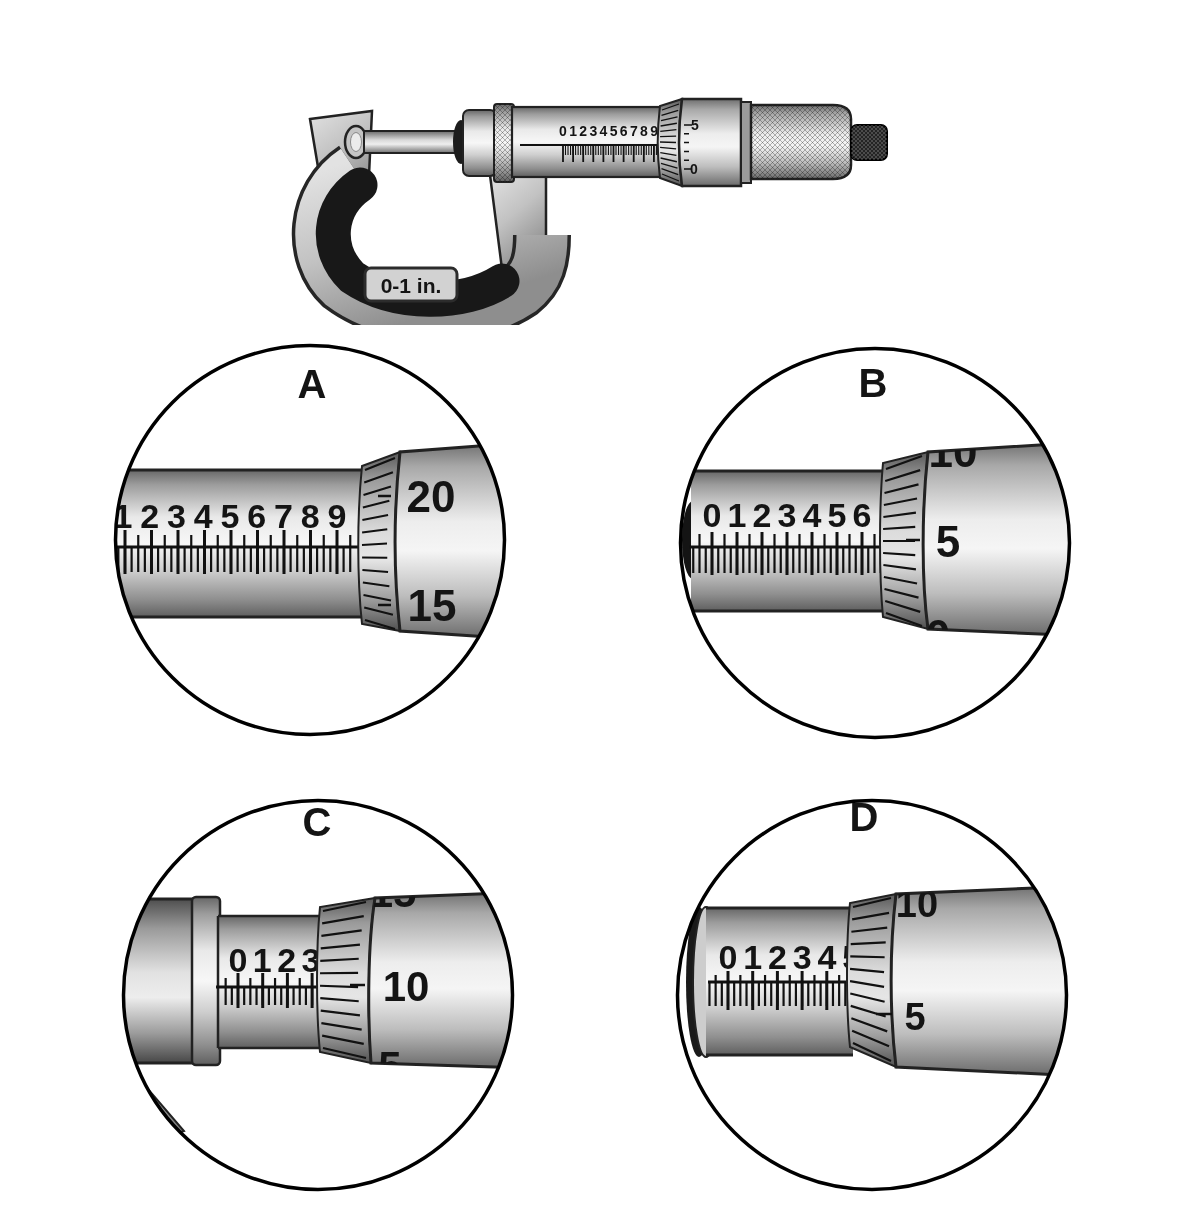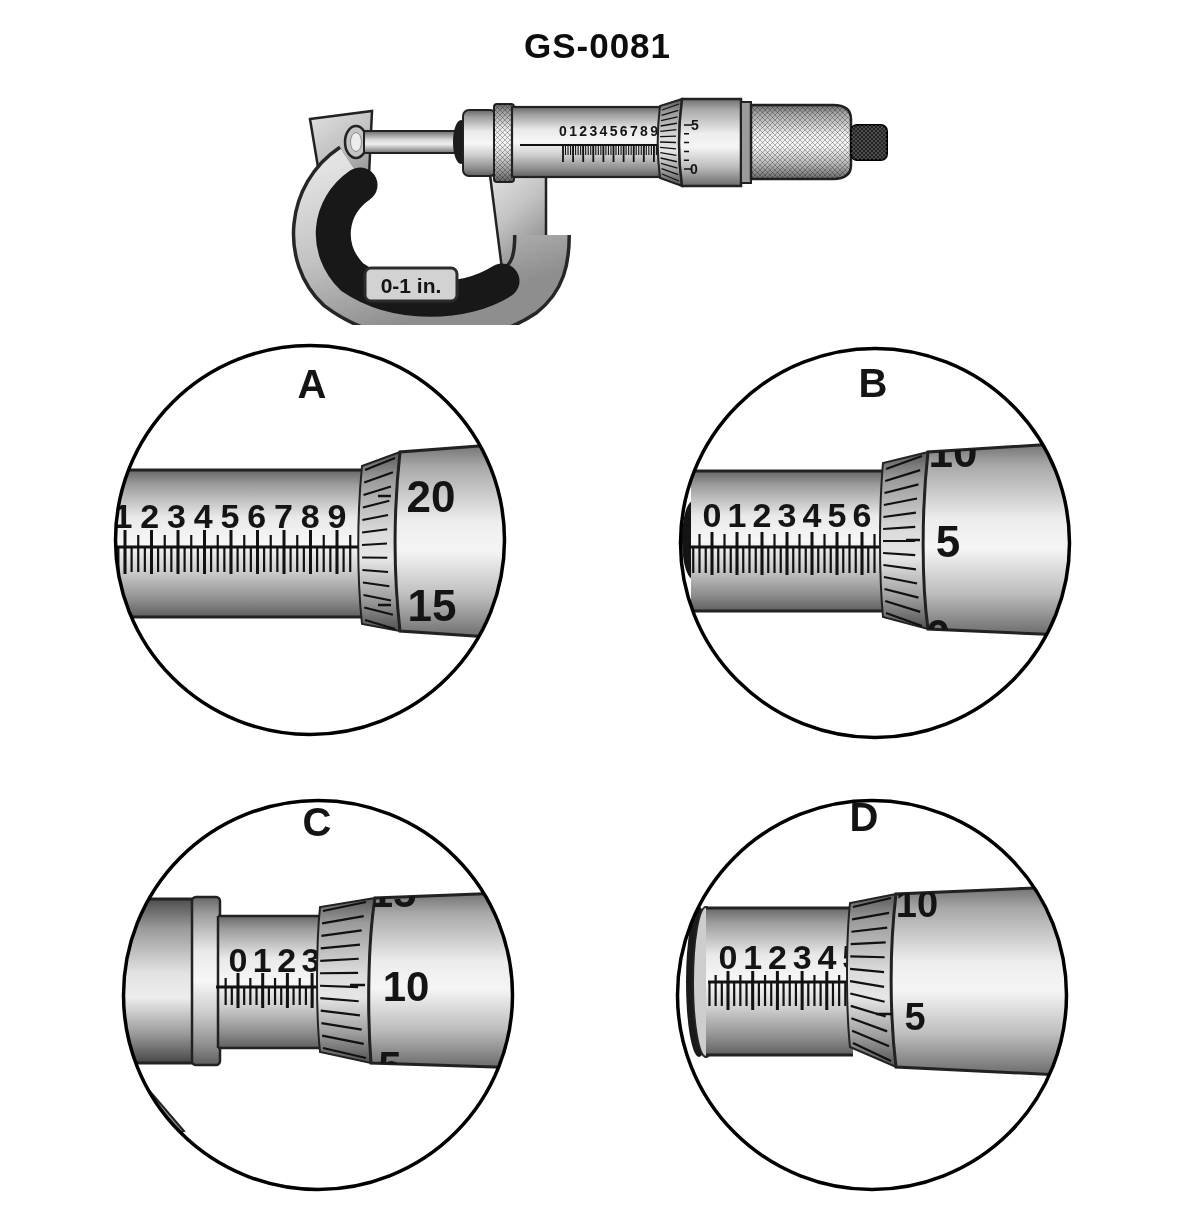--- a/index.html
+++ b/index.html
@@ -70,21 +70,20 @@
       </linearGradient>
       <pattern id="knurl" patternUnits="userSpaceOnUse" width="5" height="5">
         <path d="M0 0L5 5M5 0L0 5" stroke="rgba(0,0,0,0.28)" stroke-width="1"></path>
       </pattern>
       <pattern id="knurlLight" patternUnits="userSpaceOnUse" width="4" height="4">
         <path d="M0 0L4 4M4 0L0 4" stroke="rgba(255,255,255,0.18)" stroke-width="1"></path>
       </pattern>
     </defs>
   </svg>
 
-  <div class="title">GS-0081</div>
 
   <svg style="left:280px;top:85px" width="620" height="240" viewBox="0 0 620 240">
 
     <polygon points="30,34 92,26 88,112 44,118" fill="url(#gFrame)" stroke="#222" stroke-width="2.5"></polygon>
     <polygon points="210,90 266,90 266,170 222,184" fill="url(#gFrame)" stroke="#222" stroke-width="2.5"></polygon>
 
     <path d="M75 85 C 34 112, 30 170, 62 200 C 112 238, 196 236, 240 206 C 258 192, 262 174, 262 150" fill="none" stroke="#262626" stroke-width="58"></path>
     <path d="M75 85 C 34 112, 30 170, 62 200 C 112 238, 196 236, 240 206 C 258 192, 262 174, 262 150" fill="none" stroke="url(#gFrame)" stroke-width="51"></path>
 
     <path d="M80 100 C 48 122, 44 164, 72 192 C 116 222, 184 220, 222 196" fill="none" stroke="#181818" stroke-width="35" stroke-linecap="round"></path>

